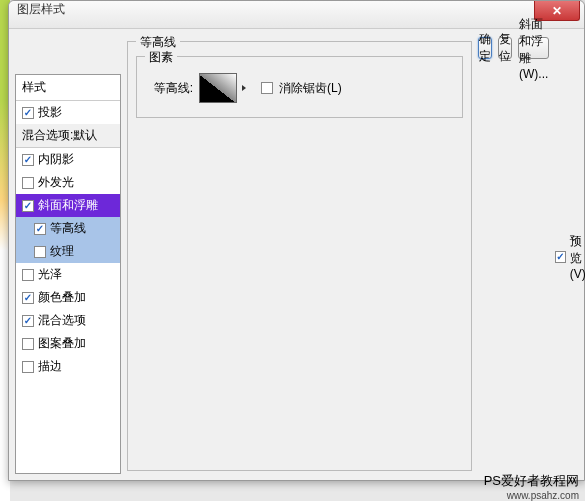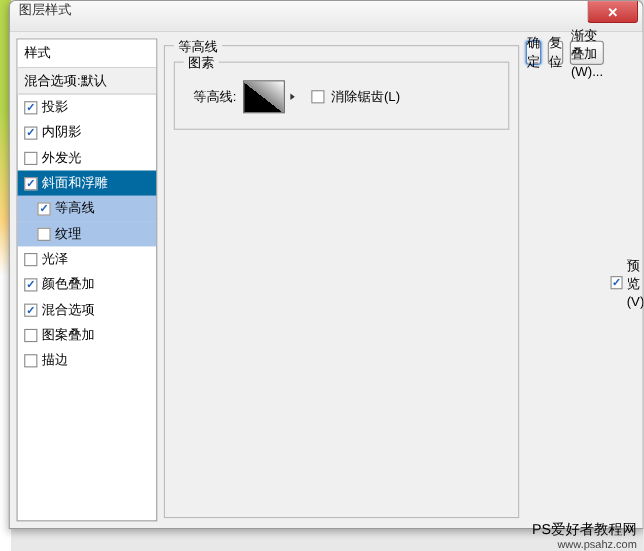--- a/index.html
+++ b/index.html
@@ -3,25 +3,25 @@
 <meta charset="utf-8">
 <style>
 * { box-sizing: border-box; margin: 0; padding: 0; font-family: "Microsoft YaHei", "SimSun", sans-serif; font-size: 12px; }
 body { background: #e8e8e8; width: 585px; height: 501px; position: relative; overflow: hidden; }
 .bg-strip { position: absolute; left: 0; top: 0; height: 100%; width: 10px; background: linear-gradient(to bottom, #b8d84e 0%, #b8d84e 20%, #ffd780 40%, #fff 50%, #fff 100%); }
 .dialog { position: absolute; left: 8px; top: 0; right: 0; bottom: 20px; background: #fff; border: 1px solid #999; border-radius: 6px 6px 0 0; box-shadow: 0 2px 8px rgba(0,0,0,0.3); }
 .titlebar { height: 28px; background: linear-gradient(to bottom, #fafafa, #e8e8e8); border-bottom: 1px solid #ccc; border-radius: 6px 6px 0 0; display: flex; align-items: flex-start; padding-left: 8px; position: relative; }
 .titlebar-text { color: #333; }
 .close-btn { position: absolute; right: 4px; top: 0; width: 46px; height: 20px; background: linear-gradient(to bottom, #e57373, #c93838); border: 1px solid #a02020; border-top: none; border-radius: 0 0 3px 3px; display: flex; align-items: center; justify-content: center; color: #fff; font-weight: bold; cursor: pointer; }
 .content { position: absolute; top: 28px; left: 0; right: 0; bottom: 0; background: #f0f0f0; display: flex; padding: 6px; gap: 6px; }
-.sidebar { width: 128px; background: #fff; border: 1px solid #999; }
+.sidebar { width: 106px; background: #fff; border: 1px solid #999; margin-top: 39px; }
 .sidebar-header { padding: 4px 6px; background: #fff; border-bottom: 1px solid #ccc; }
 .sidebar-item { padding: 3px 6px; display: flex; align-items: center; gap: 4px; cursor: pointer; }
 .sidebar-item.header-row { background: #f0f0f0; border-bottom: 1px solid #ccc; }
-.sidebar-item.selected { background: #0369a1; color: #fff; }
+.sidebar-item.selected { background: #6d28d9; color: #fff; }
 .sidebar-item.sub { padding-left: 18px; }
 .sidebar-item.sub.active { background: #a8c4e8; }
 .checkbox { width: 12px; height: 12px; border: 1px solid #888; background: #fff; display: inline-flex; align-items: center; justify-content: center; font-size: 10px; color: #2060c0; }
 .checkbox.checked::before { content: "✓"; font-weight: bold; }
 .main { flex: 1; position: relative; }
 .groupbox { border: 1px solid #bbb; position: relative; margin-top: 6px; padding: 10px 8px 8px 8px; }
 .groupbox-title { position: absolute; top: -8px; left: 8px; background: #f0f0f0; padding: 0 4px; }
 .inner-group { margin-top: 4px; }
 .row { display: flex; align-items: center; gap: 6px; margin: 6px 0; }
 .label { min-width: 48px; text-align: right; }
@@ -49,27 +49,27 @@
   <div class="titlebar">
     <span class="titlebar-text">图层样式</span>
     <div class="close-btn">
       <span>✕</span>
     </div>
   </div>
 
   <div class="content">
     <div class="sidebar">
       <div class="sidebar-header">样式</div>
-      <div class="sidebar-item header-row">
-        <span>混合选项:默认</span>
-      </div>
-
       <div class="sidebar-item">
         <span class="checkbox checked"></span>
         <span>投影</span>
+      </div>
+
+      <div class="sidebar-item header-row">
+        <span>混合选项:默认</span>
       </div>
       <div class="sidebar-item">
         <span class="checkbox checked"></span>
         <span>内阴影</span>
       </div>
       <div class="sidebar-item">
         <span class="checkbox"></span>
         <span>外发光</span>
       </div>
       <div class="sidebar-item selected">
@@ -123,21 +123,21 @@
     </div>
 
     <div class="right-panel">
       <div class="btn primary">
           <span>确定</span>
         </div>
       <div class="btn">
           <span>复位</span>
         </div>
       <div class="btn">
-          <span>渐变叠加(W)...</span>
+          <span>斜面和浮雕(W)...</span>
         </div>
       <div class="preview-check">
         <span class="checkbox checked"></span>
         <span>预览(V)</span>
       </div>
       <div class="preview-box">
         <div class="preview-swatch"></div>
       </div>
     </div>
   </div>

